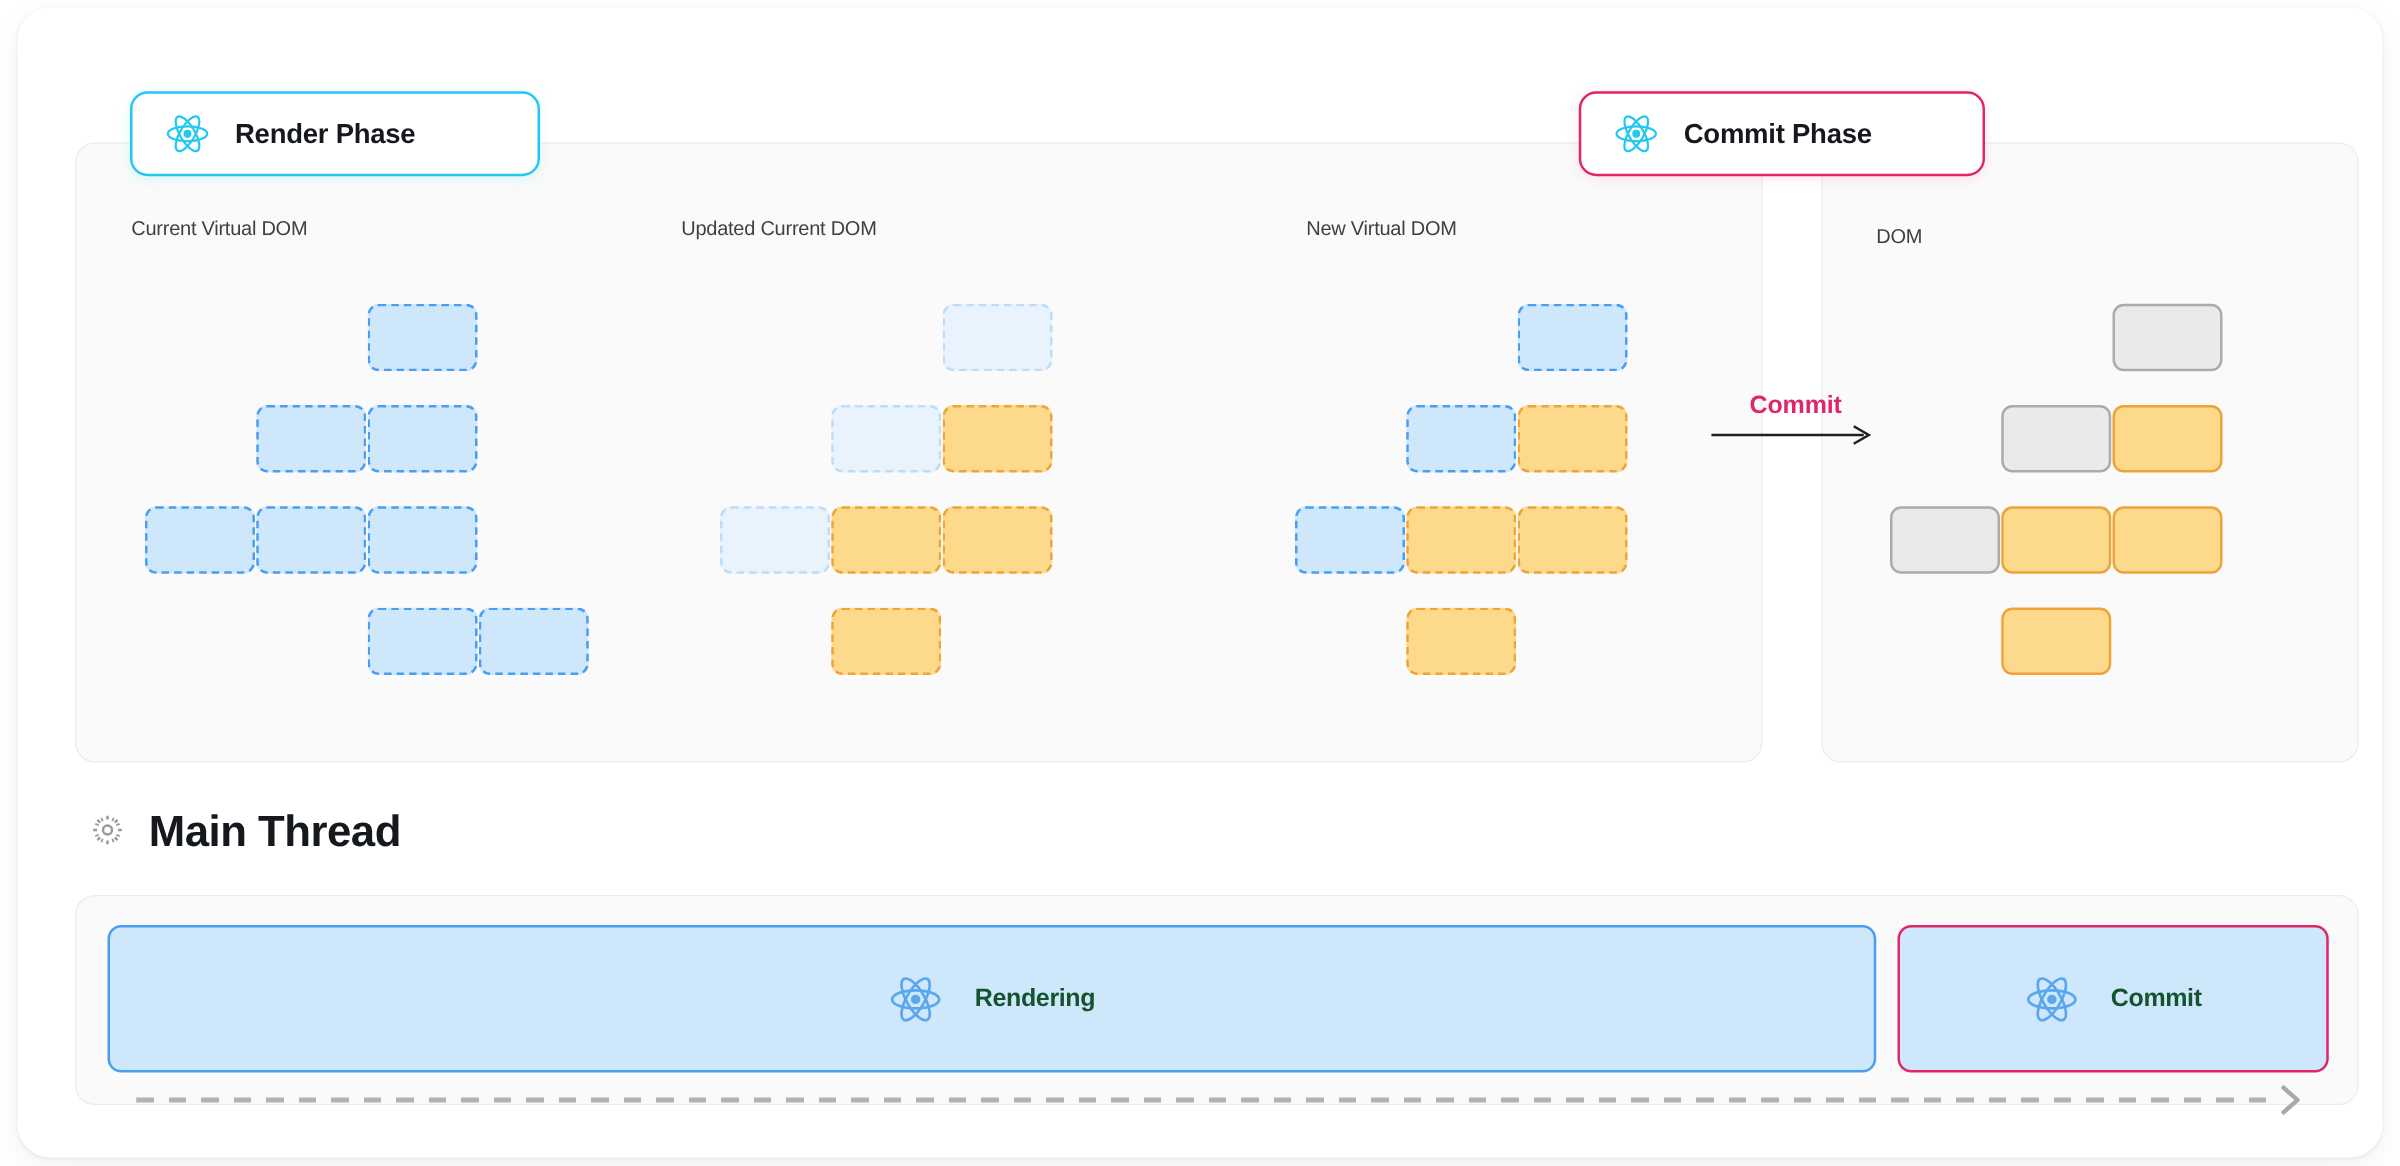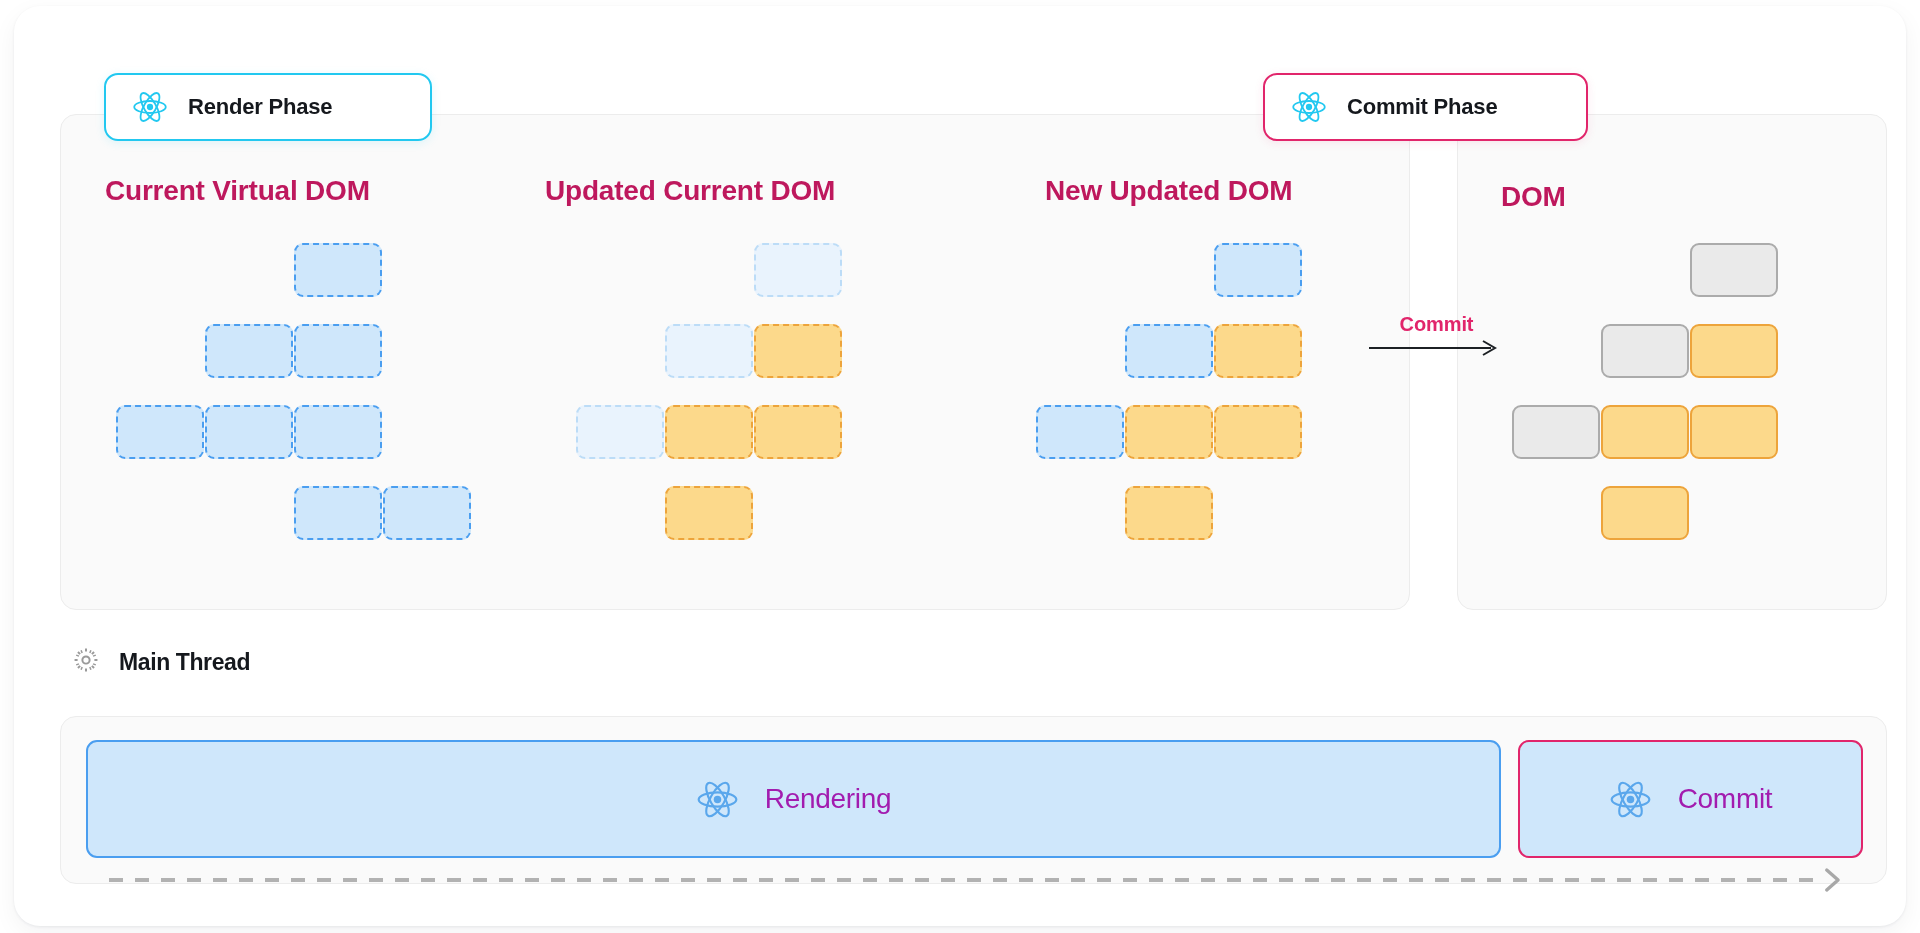--- a/index.html
+++ b/index.html
@@ -69,23 +69,23 @@
     color: #15181d;
     letter-spacing: -.2px;
   }
 
   
   .atom { display: block; flex: 0 0 auto; }
 
   
   .col-title {
     position: absolute;
-    font-size: 28px;
-    font-weight: 700;
-    color: #be185d;
+    font-size: 16px;
+    font-weight: 400;
+    color: #404040;
     letter-spacing: -.2px;
     white-space: nowrap;
   }
   .ct-current { left: 91px;  top: 169px; }
   .ct-updated { left: 531px; top: 169px; }
   .ct-new     { left: 1031px; top: 169px; }
   .ct-dom     { left: 1487px; top: 175px; }
 
   
   .node {
@@ -118,21 +118,21 @@
   
   .thread-head {
     position: absolute;
     left: 58px;
     top: 640px;
     display: flex;
     align-items: center;
     gap: 19px;
   }
   .thread-title {
-    font-size: 23px;
+    font-size: 35px;
     font-weight: 700;
     color: #15181d;
     letter-spacing: -.4px;
   }
 
   
   .track {
     position: absolute;
     left: 46px;
     top: 710px;
@@ -149,23 +149,23 @@
     background: #cfe7fb;
     border-radius: 11px;
     display: flex;
     align-items: center;
     justify-content: center;
     gap: 26px;
   }
   .bar-rendering { left: 25px;   width: 1415px; border: 2px solid #4a9ef0; }
   .bar-commit    { left: 1457px; width: 345px;  border: 2px solid #e1256b; }
   .bar-label {
-    font-size: 28px;
-    font-weight: 400;
-    color: #a21caf;
+    font-size: 20px;
+    font-weight: 700;
+    color: #14532d;
     letter-spacing: -.3px;
   }
 
   
   .timeline {
     position: absolute;
     left: 95px;
     top: 872px;
     width: 1714px;
     height: 4px;
@@ -202,21 +202,21 @@
           <ellipse cx="24" cy="24" rx="21" ry="8" fill="none" stroke="#22c8f0" stroke-width="2.4" transform="rotate(60 24 24)"></ellipse>
           <ellipse cx="24" cy="24" rx="21" ry="8" fill="none" stroke="#22c8f0" stroke-width="2.4" transform="rotate(120 24 24)"></ellipse>
           <circle cx="24" cy="24" r="4.2" fill="#22c8f0"></circle>
         </svg>
       </span>
       <span class="badge-label">Render Phase</span>
     </div>
 
     <div class="col-title ct-current">Current Virtual DOM</div>
     <div class="col-title ct-updated">Updated Current DOM</div>
-    <div class="col-title ct-new">New Updated DOM</div>
+    <div class="col-title ct-new">New Virtual DOM</div>
     <div class="col-title ct-dom">DOM</div>
 
     <div id="tree-current">
         <div class="node blue" style="left: 280px; top: 237px;"></div>
         <div class="node blue" style="left: 191px; top: 318px;"></div>
         <div class="node blue" style="left: 280px; top: 318px;"></div>
         <div class="node blue" style="left: 102px; top: 399px;"></div>
         <div class="node blue" style="left: 191px; top: 399px;"></div>
         <div class="node blue" style="left: 280px; top: 399px;"></div>
         <div class="node blue" style="left: 280px; top: 480px;"></div>

